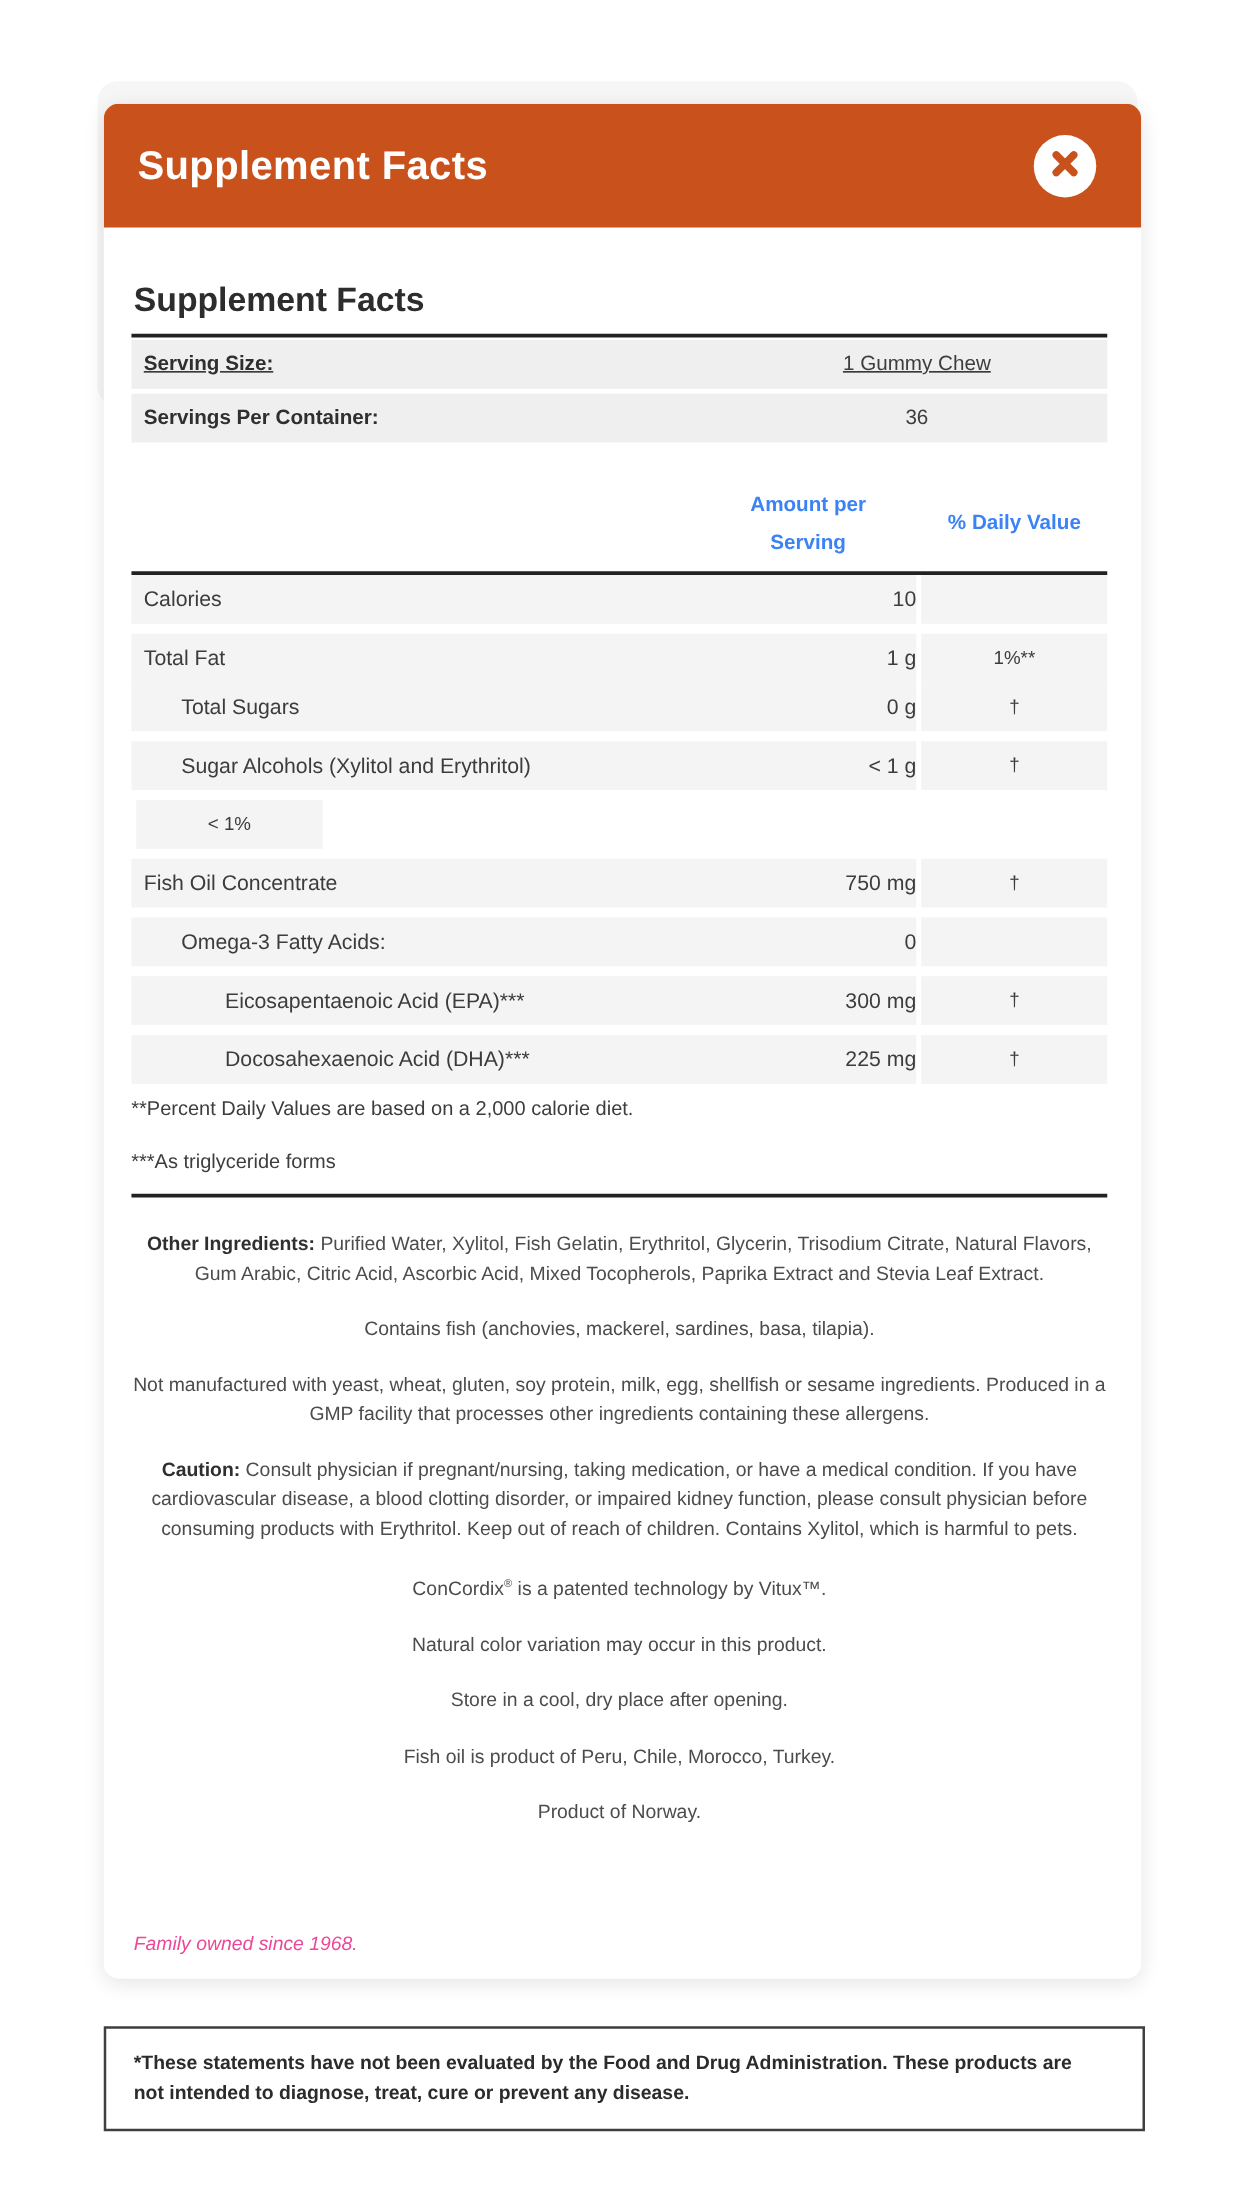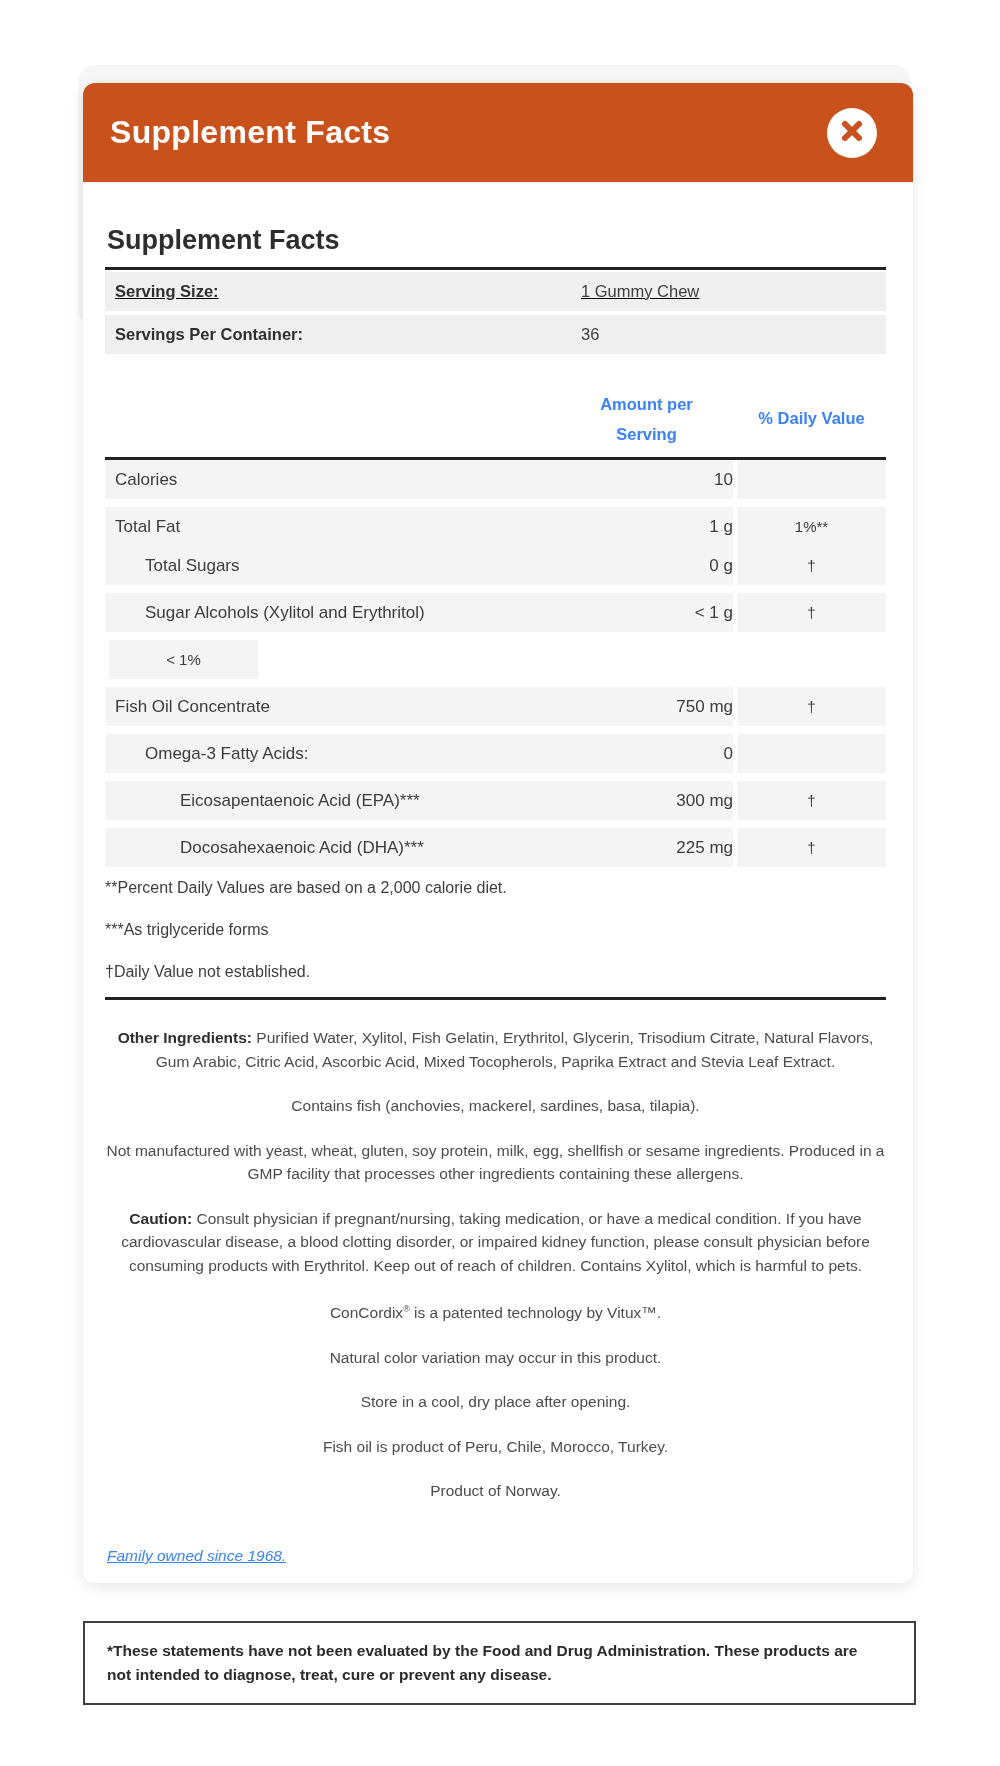--- a/index.html
+++ b/index.html
@@ -26,21 +26,21 @@
   .panel-title { margin-top:41px; font-size:27px; line-height:34px; font-weight:bold;
     color:#2d2d2d; padding-left:2px; }
 
   .rule { height:3px; background:#222222; }
   .rule.top { margin-top:10px; }
 
   .srow { display:flex; height:39px; background:#efefef; align-items:center;
     font-size:16.5px; margin-top:4px; }
   .srow:first-child { margin-top:2px;text-decoration:underline; }
   .srow .lab { width:476px; padding-left:10px; font-weight:bold; color:#2f2f2f; }
-  .srow .val { flex:1; color:#3e3e3e; }
+  .srow .val { flex:1; color:#3e3e3e;text-align:center; }
 
   .colhead { height:103px; display:flex; align-items:center; padding-top:26px;
     font-weight:bold; color:#3b82f6; font-size:16.5px; }
   .colhead .spacer { flex:1; }
   .colhead .amount { width:173px; text-align:center; line-height:30px; }
   .colhead .hgap { width:4px; }
   .colhead .dvh { width:149px; text-align:center; }
 
   .nblock { display:flex; flex-direction:column; margin-top:8px; }
   .nblock:first-child { margin-top:0; }
@@ -57,21 +57,21 @@
   .fnotes { margin-top:9px; }
   .fnote { font-size:16px; color:#3d3d3d; line-height:24px; margin-bottom:18px; }
   .fnote:last-child { margin-bottom:13px; }
 
   .paras { margin-top:26px; }
   .para { font-size:15.5px; line-height:23.5px; color:#4c4c4c; margin:0 0 21px 0;text-align:center; }
   .para b { color:#2f2f2f; }
   .para sup { font-size:9px; vertical-align:super; }
 
   .card-footer { margin-top:6px; font-size:15.5px; line-height:23.5px;
-    font-style:italic; color:#3b82f6; padding-left:2px;text-decoration:underline; }
+    font-style:italic; color:#ec4899; padding-left:2px; }
 
   .disclaimer { position:absolute; left:83px; top:1621px; width:833px;
     border:2px solid #3f3f3f; background:#ffffff; padding:16px 22px;
     font-size:15.5px; font-weight:bold; line-height:24px; color:#2b2b2b; }
 </style>
 </head>
 <body>
 
 <div class="backdrop"></div>
 
@@ -202,21 +202,20 @@
               </div>
               <div class="gapv"></div>
               <div class="dvc">†</div>
             </div>
           </div>
         </div>
 
       <div class="fnotes">
           <div class="fnote">**Percent Daily Values are based on a 2,000 calorie diet.</div>
           <div class="fnote">***As triglyceride forms</div>
-          <div class="fnote">†Daily Value not established.</div>
         </div>
 
       <div class="rule"></div>
 
       <div class="paras">
           <p class="para"><b>Other Ingredients:</b><span> Purified Water, Xylitol, Fish Gelatin, Erythritol, Glycerin, Trisodium Citrate, Natural Flavors, Gum Arabic, Citric Acid, Ascorbic Acid, Mixed Tocopherols, Paprika Extract and Stevia Leaf Extract.</span></p>
           <p class="para"><span>Contains fish (anchovies, mackerel, sardines, basa, tilapia).</span></p>
           <p class="para"><span>Not manufactured with yeast, wheat, gluten, soy protein, milk, egg, shellfish or sesame ingredients. Produced in a GMP facility that processes other ingredients containing these allergens.</span></p>
           <p class="para"><b>Caution:</b><span> Consult physician if pregnant/nursing, taking medication, or have a medical condition. If you have cardiovascular disease, a blood clotting disorder, or impaired kidney function, please consult physician before consuming products with Erythritol. Keep out of reach of children. Contains Xylitol, which is harmful to pets.</span></p>
           <p class="para"><span>ConCordix<sup>®</sup> is a patented technology by Vitux™.</span></p>

